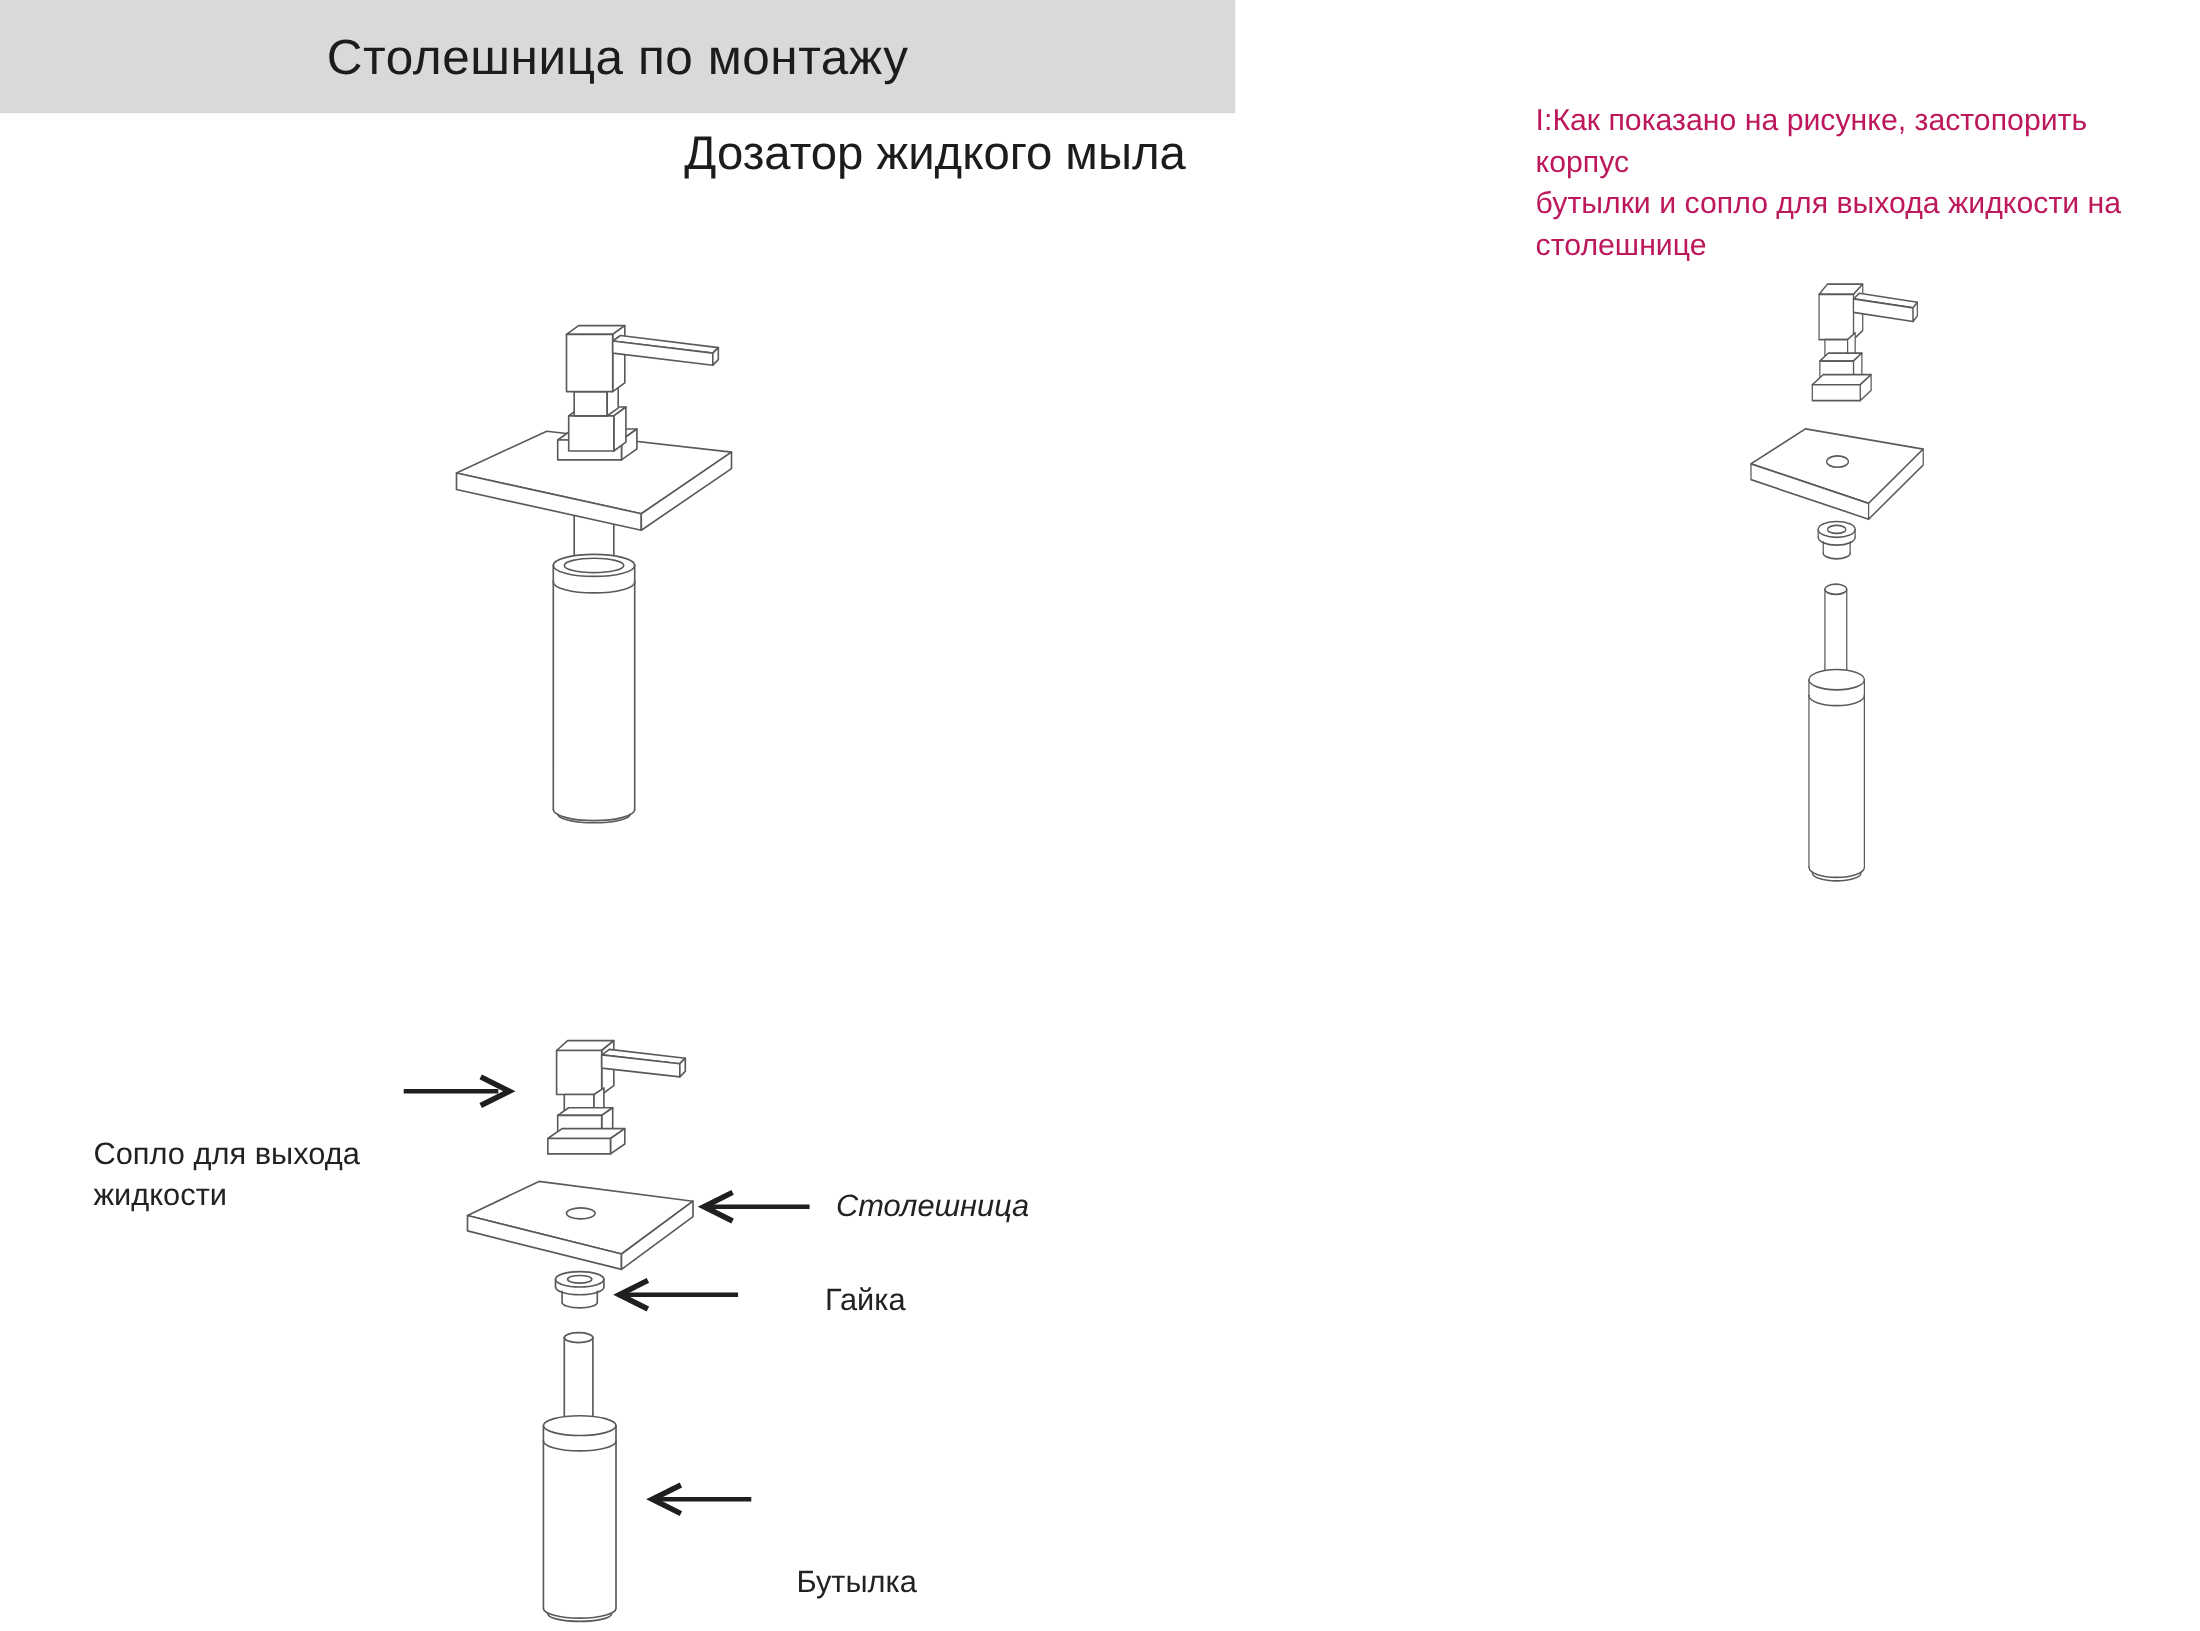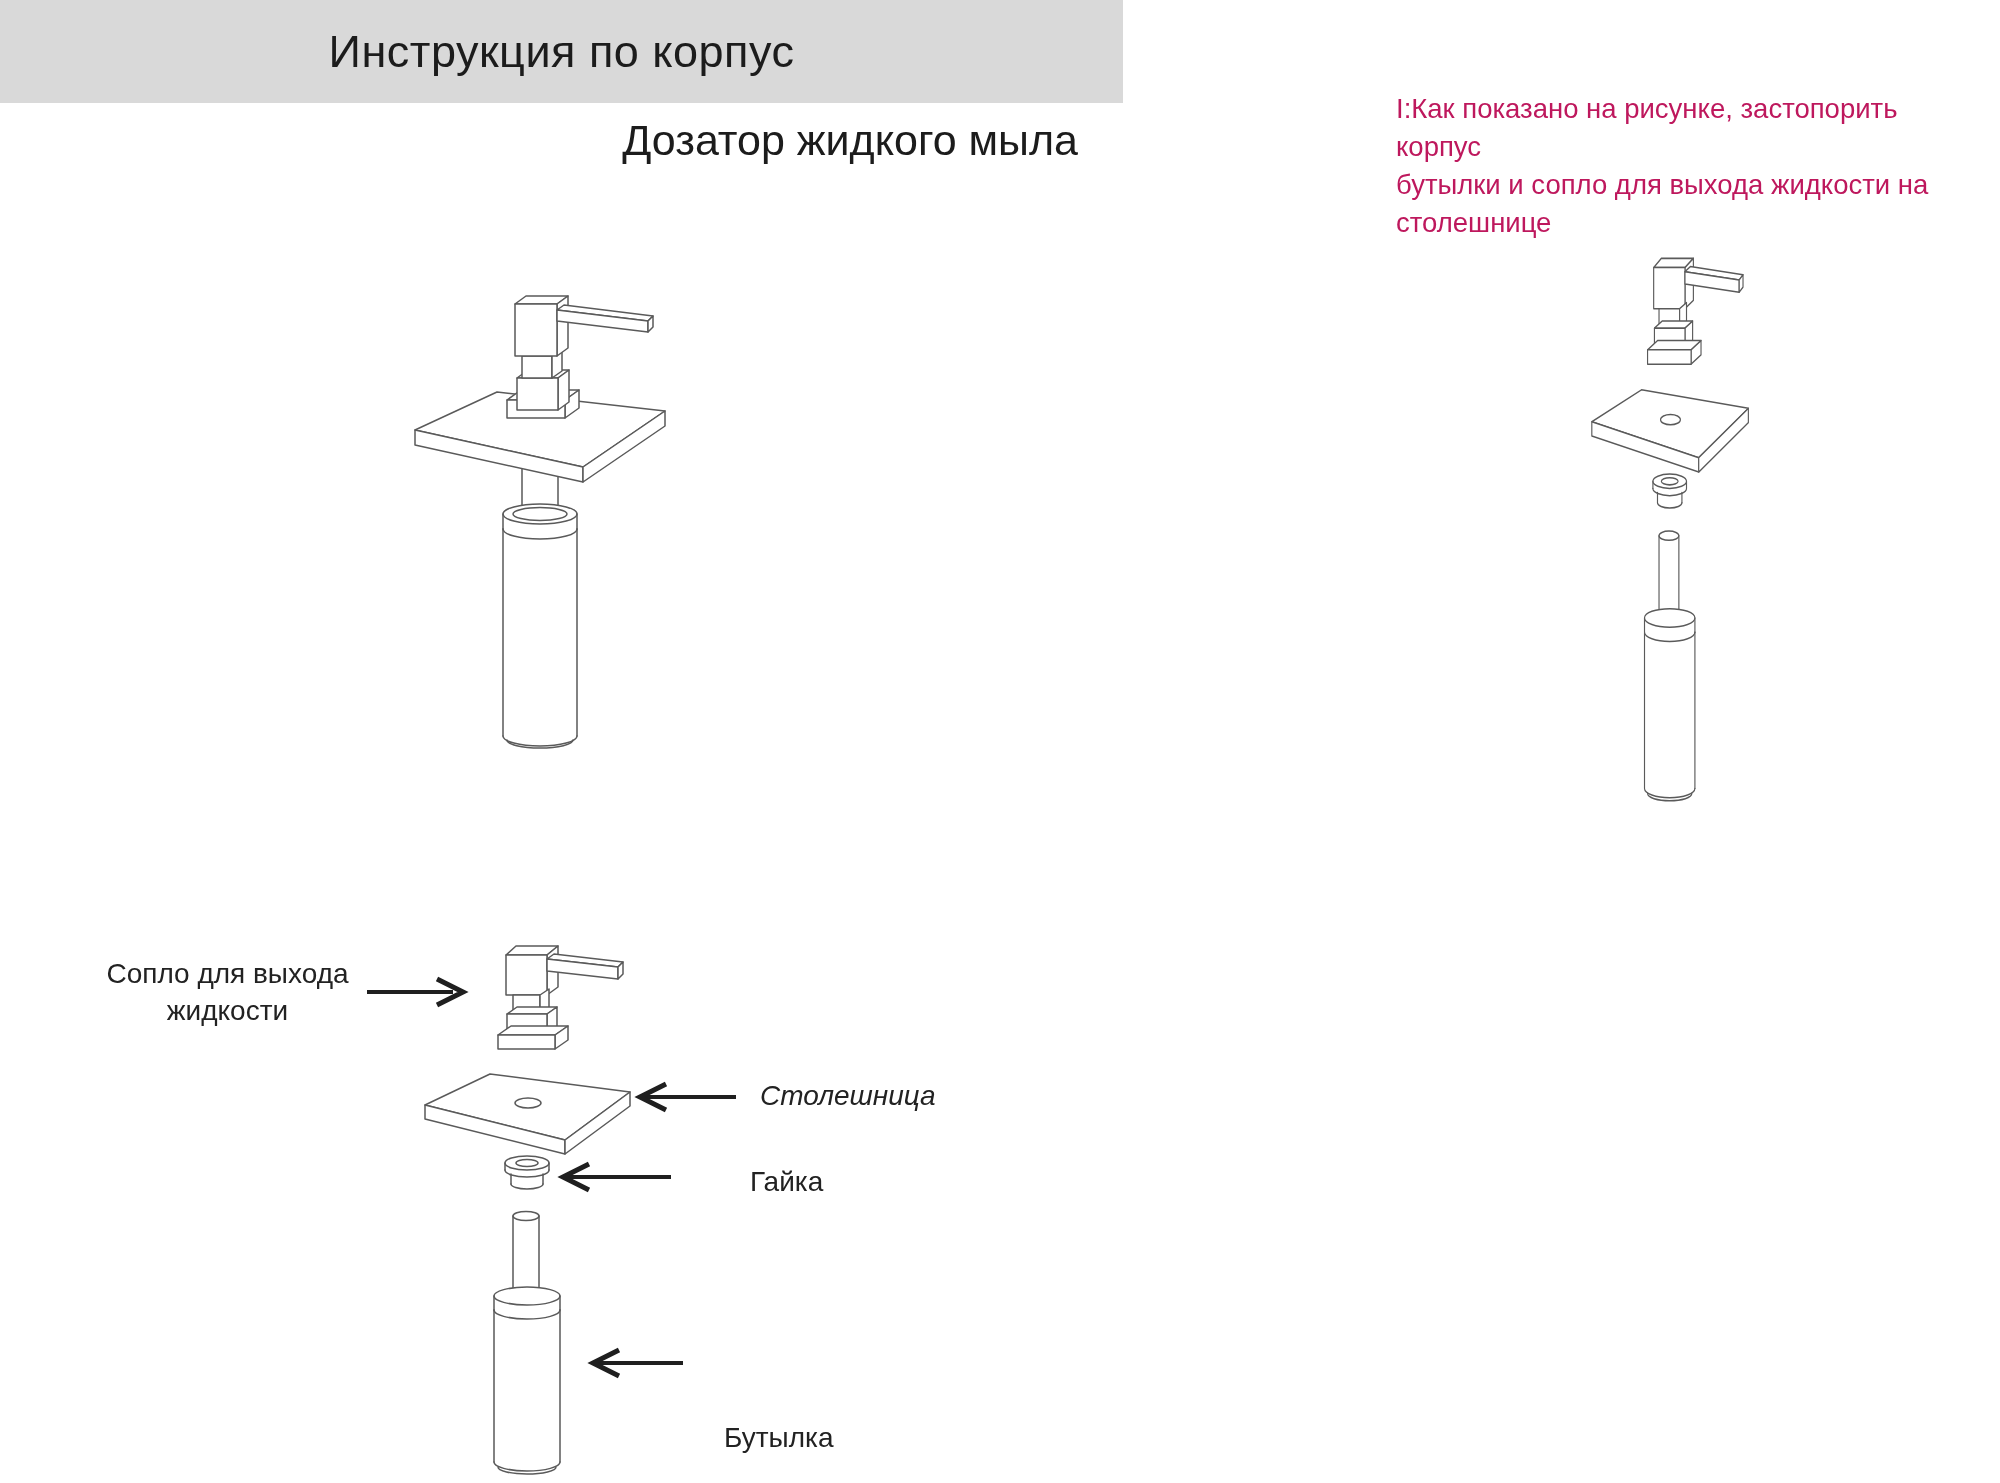--- a/index.html
+++ b/index.html
@@ -26,37 +26,37 @@
     font-size:43px;color:#1c1c1c;
   }
   .step-text{
     left:1396px;top:90px;width:575px;
     font-size:27.5px;line-height:38px;
     white-space:pre-line;color:#be185d;
   }
   .part-label{
     font-size:28px;color:#222222;white-space:pre-line;
   }
-  .nozzle-label{left:85px;top:955px;width:285px;text-align:center;line-height:37px;}
+  .nozzle-label{left:85px;top:1030px;width:285px;text-align:left;line-height:37px;}
   .countertop-label{left:760px;top:1080px;font-style:italic;}
   .nut-label{left:750px;top:1166px;}
   .bottle-label{left:724px;top:1422px;}
 
   .ln{fill:#ffffff;stroke:#5a5a5a;stroke-width:1.5;stroke-linejoin:round;}
   .op{fill:none;stroke:#5a5a5a;stroke-width:1.5;stroke-linecap:round;}
   .arrow-shaft{stroke:#1f1f1f;stroke-width:4;fill:none;}
   .arrow-head{stroke:#1f1f1f;stroke-width:5;fill:none;stroke-linejoin:miter;}
 </style>
 </head>
 <body>
 
 <div class="page">
 
   <div class="abs header-bar">
-    <div class="header-title">Инструкция по корпус</div>
+    <div class="header-title">Столешница по монтажу</div>
   </div>
 
   <div class="abs subtitle">Дозатор жидкого мыла</div>
 
   <div class="abs step-text">I:Как показано на рисунке, застопорить корпус
 бутылки и сопло для выхода жидкости на
 столешнице</div>
 
   <svg class="abs" style="left:405px;top:288px" width="310" height="470" viewBox="0 0 310 470">
     <g>

